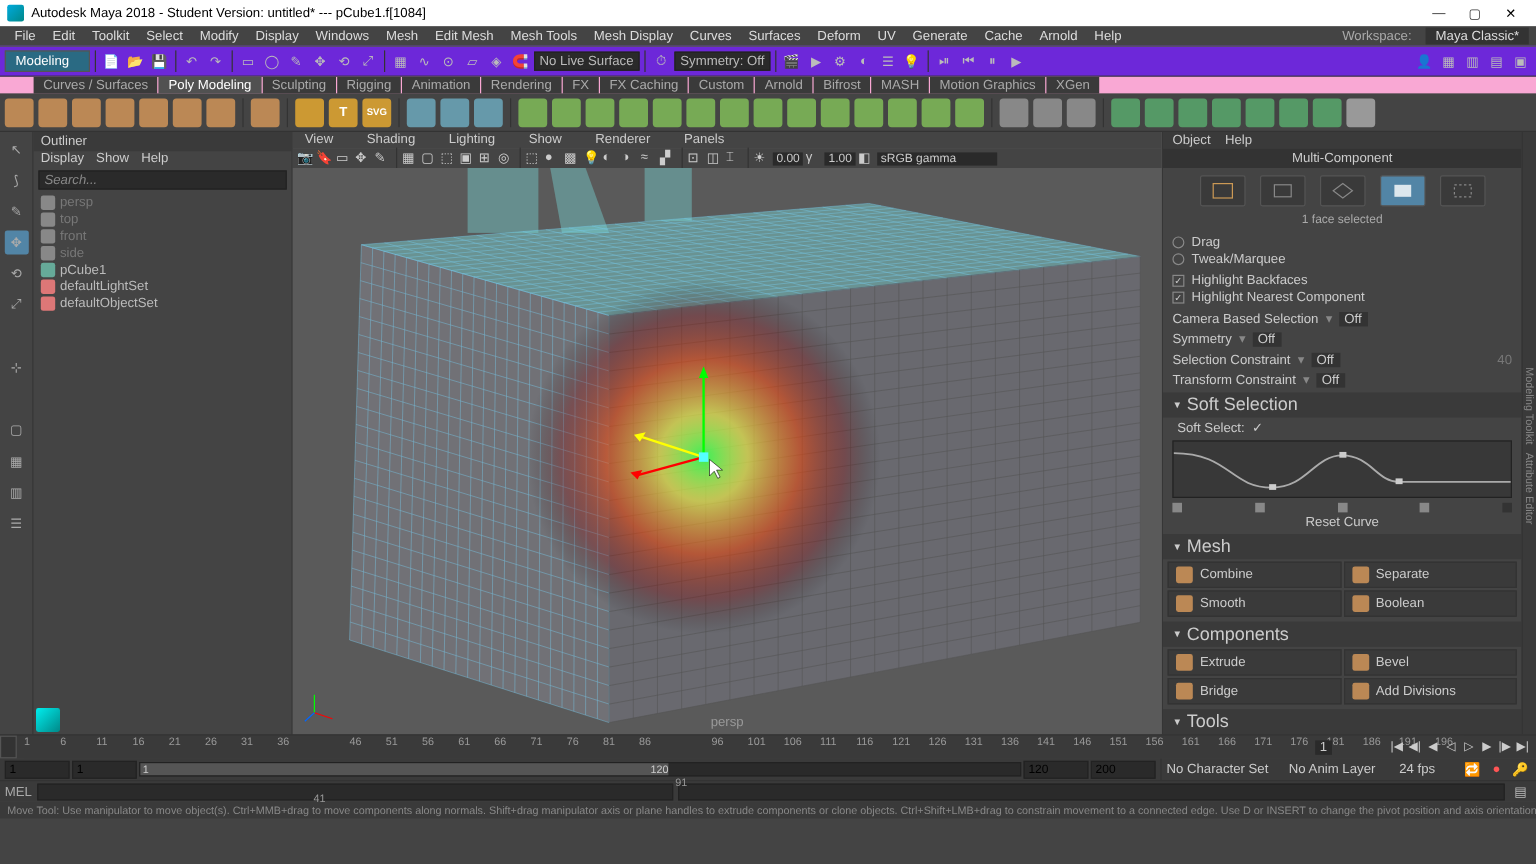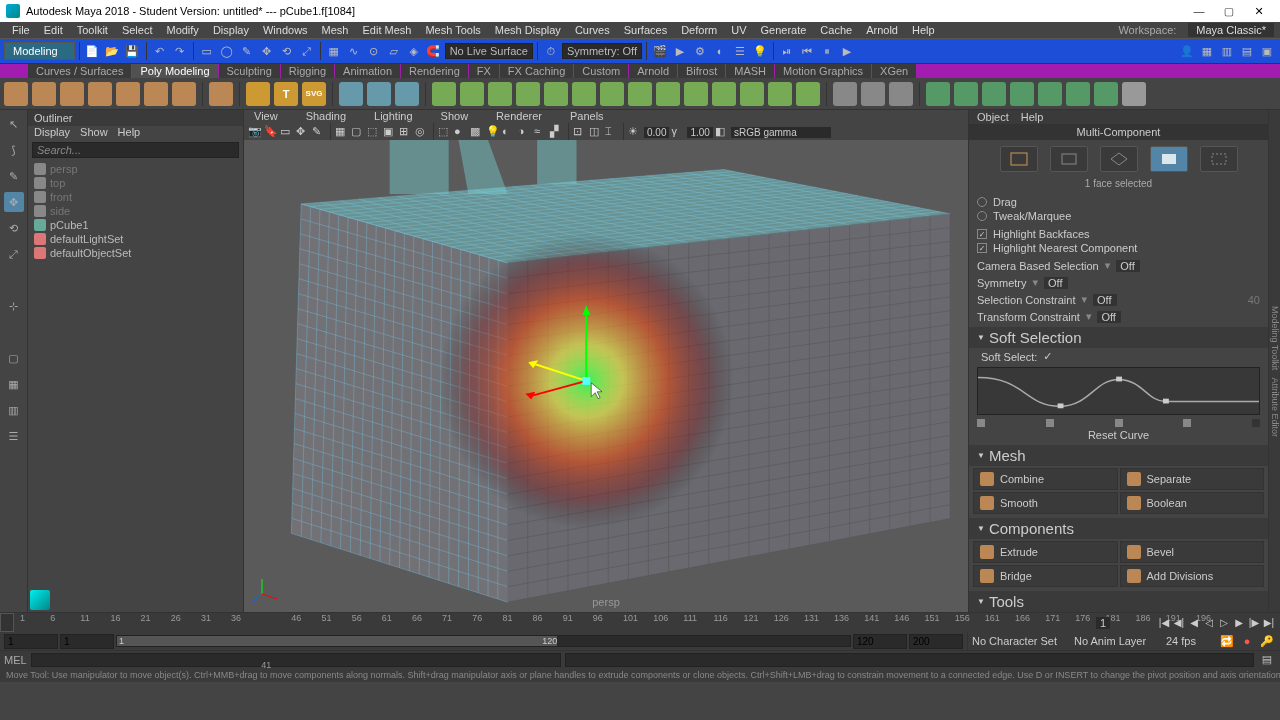--- a/index.html
+++ b/index.html
@@ -6,26 +6,26 @@
 body{background:#444;color:#ccc;width:1280px;height:720px;overflow:hidden;position:relative}
 .titlebar{height:22px;background:#fff;color:#000;display:flex;align-items:center;padding:0 6px;font-size:12px}
 .titlebar .spacer{flex:1}
 .titlebar .btn{width:30px;height:20px;display:flex;align-items:center;justify-content:center;color:#333}
 .titlebar .btn.close{color:#000}
 .maya-icon{width:14px;height:14px;background:linear-gradient(135deg,#0ad,#088);margin-right:6px;border-radius:2px}
 .menubar{height:16px;background:#444;display:flex;align-items:center;padding:0 6px;gap:2px}
 .menubar span{padding:0 6px;color:#ddd}
 .menubar .ws{margin-left:auto;color:#aaa}
 .menubar .wsv{background:#333;padding:1px 8px;margin-left:4px}
-.toolbar{height:26px;background:#1d4ed8;border-top:1px solid #555;border-bottom:1px solid #333;display:flex;align-items:center;padding:0 4px;gap:2px}
+.toolbar{height:26px;background:#6d28d9;border-top:1px solid #555;border-bottom:1px solid #333;display:flex;align-items:center;padding:0 4px;gap:2px}
 .tb-dd{background:#2a6a83;color:#fff;padding:2px 16px 2px 8px;border:1px solid #555;position:relative}
 .tb-ic{width:18px;height:18px;display:inline-flex;align-items:center;justify-content:center;color:#bbb}
 .tb-sep{width:1px;height:18px;background:#333;margin:0 2px}
 .tb-field{background:#2a2a2a;padding:1px 4px;color:#bbb;border:1px solid #222}
-.shelftabs{height:14px;background:#a21caf;display:flex;align-items:center;gap:1px;font-size:10px;padding-left:28px}
+.shelftabs{height:14px;background:#f9a8d4;display:flex;align-items:center;gap:1px;font-size:10px;padding-left:28px}
 .shelftabs span{padding:1px 8px;background:#3a3a3a;color:#aaa}
 .shelftabs span.active{background:#515151;color:#fff}
 .shelf{height:32px;background:#444;display:flex;align-items:center;padding:0 4px;gap:4px;border-bottom:1px solid #333}
 .shelf .sic{width:24px;height:24px;border-radius:3px;display:flex;align-items:center;justify-content:center}
 .shelf .ssp{width:1px;height:24px;background:#333;margin:0 2px}
 .main{display:flex;height:502px}
 .leftbar{width:28px;background:#444;border-right:1px solid #333;display:flex;flex-direction:column;align-items:center;padding-top:4px;gap:6px}
 .leftbar .tic{width:20px;height:20px;display:flex;align-items:center;justify-content:center;color:#aaa}
 .leftbar .tic.sel{background:#5285a6;border-radius:2px}
 .outliner{width:216px;background:#444;border-right:1px solid #333;display:flex;flex-direction:column}
@@ -693,21 +693,21 @@
       <div class="time-tick" style="left: 20.1005%; margin-top: 47px;">41</div>
       <div class="time-tick" style="left: 22.6131%;">46</div>
       <div class="time-tick" style="left: 25.1256%;">51</div>
       <div class="time-tick" style="left: 27.6382%;">56</div>
       <div class="time-tick" style="left: 30.1508%;">61</div>
       <div class="time-tick" style="left: 32.6633%;">66</div>
       <div class="time-tick" style="left: 35.1759%;">71</div>
       <div class="time-tick" style="left: 37.6884%;">76</div>
       <div class="time-tick" style="left: 40.201%;">81</div>
       <div class="time-tick" style="left: 42.7136%;">86</div>
-      <div class="time-tick" style="left: 45.2261%;">91</div>
+      <div class="time-tick" style="left: 45.2261%; margin-top: 34px;">91</div>
       <div class="time-tick" style="left: 47.7387%;">96</div>
       <div class="time-tick" style="left: 50.2513%;">101</div>
       <div class="time-tick" style="left: 52.7638%;">106</div>
       <div class="time-tick" style="left: 55.2764%;">111</div>
       <div class="time-tick" style="left: 57.7889%;">116</div>
       <div class="time-tick" style="left: 60.3015%;">121</div>
       <div class="time-tick" style="left: 62.8141%;">126</div>
       <div class="time-tick" style="left: 65.3266%;">131</div>
       <div class="time-tick" style="left: 67.8392%;">136</div>
       <div class="time-tick" style="left: 70.3518%;">141</div>

